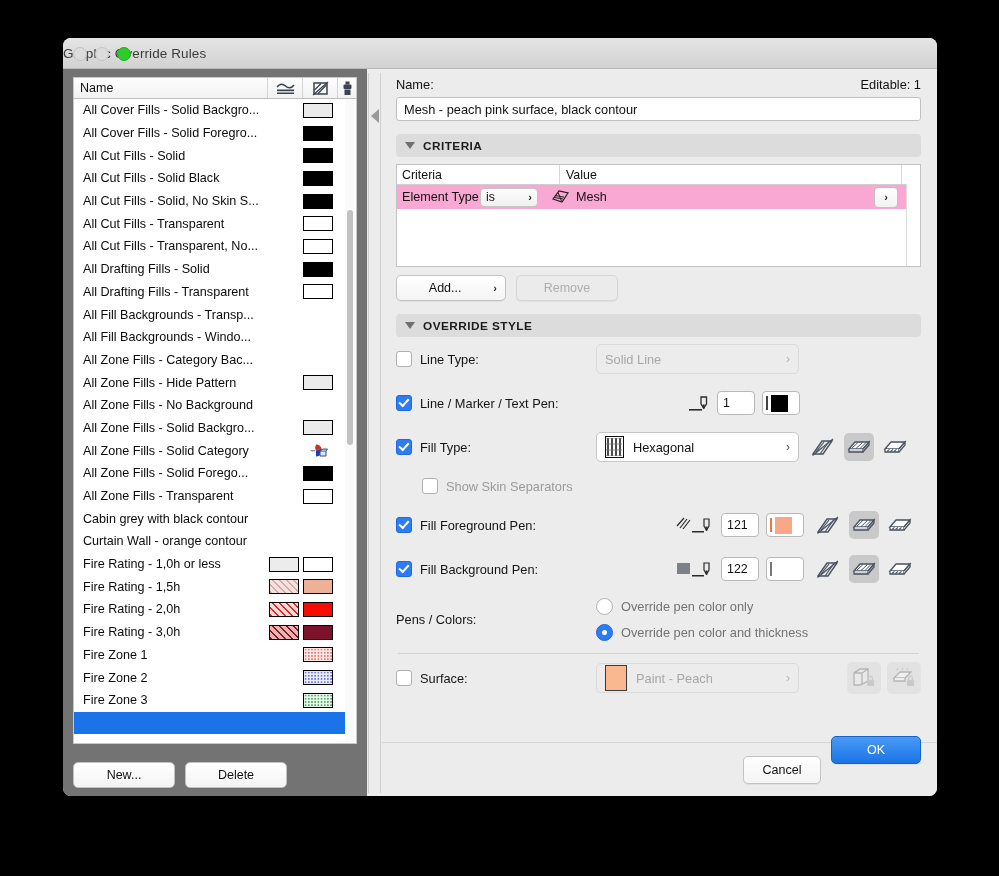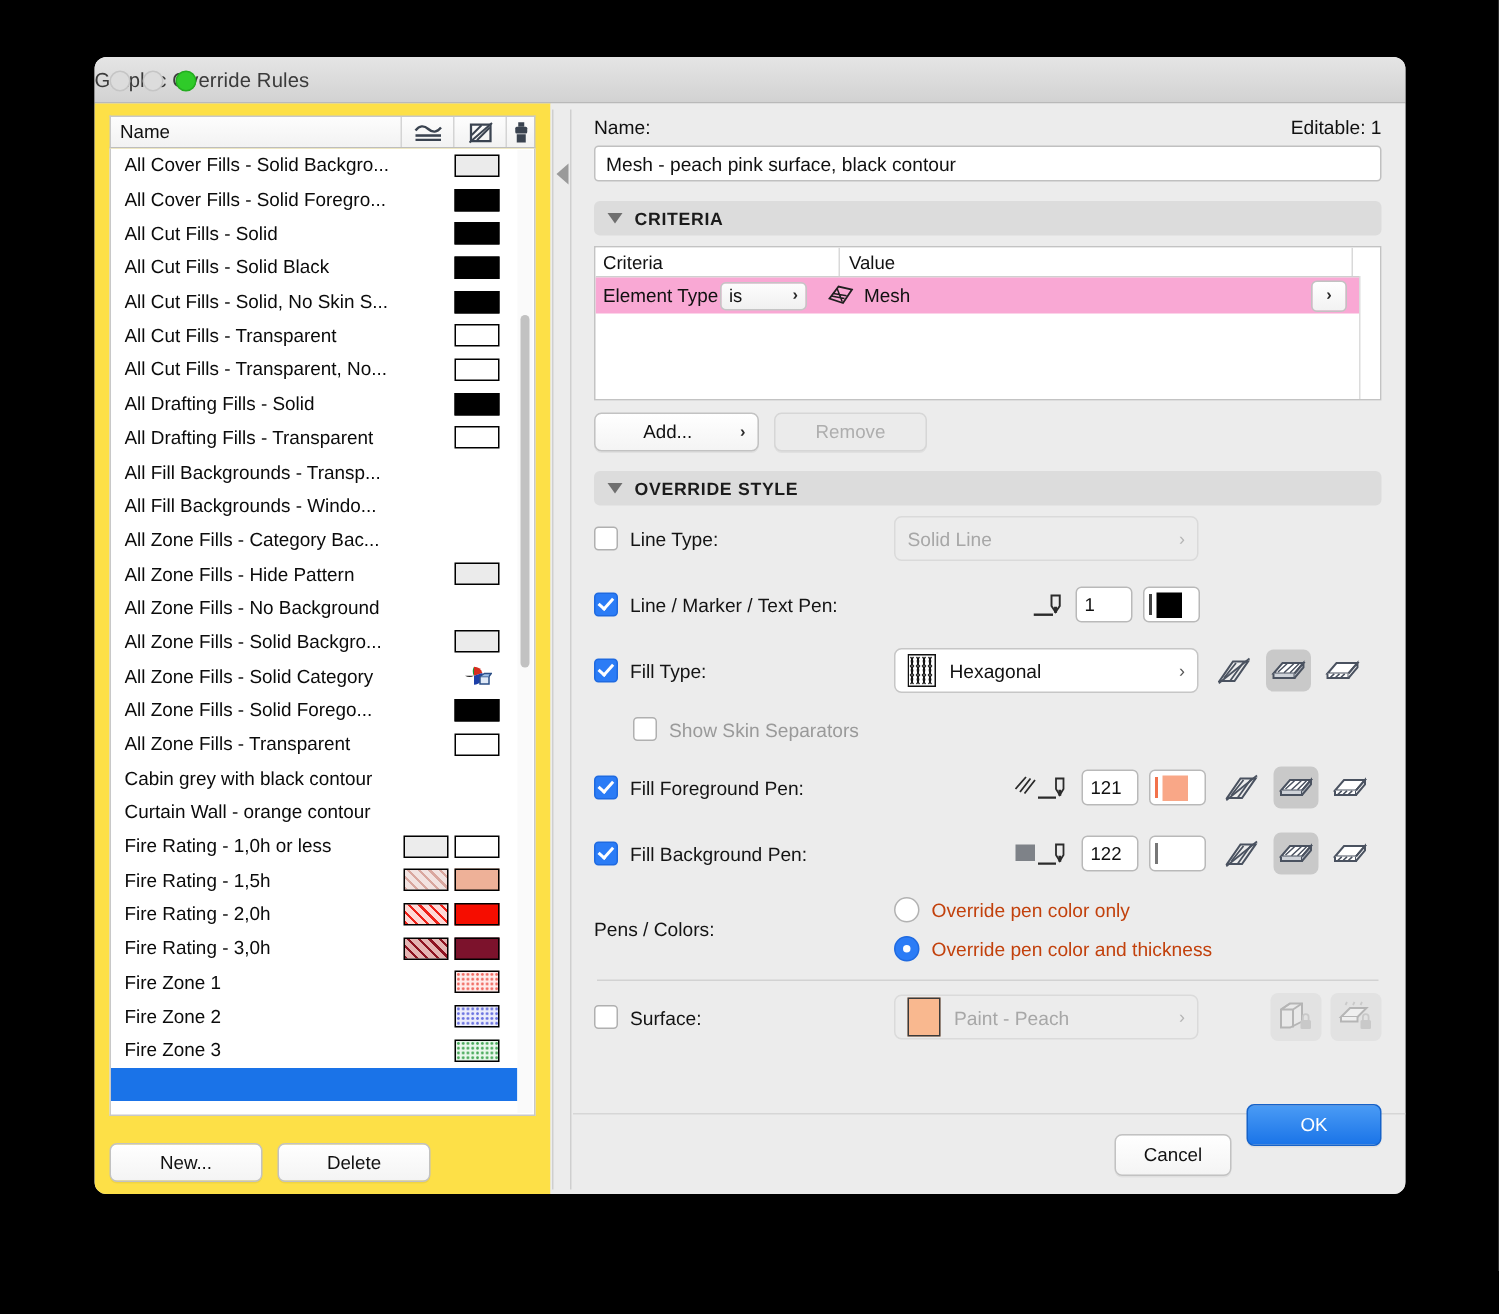--- a/index.html
+++ b/index.html
@@ -35,21 +35,21 @@
   .dot { width: 12px; height: 12px; border-radius: 50%; }
   .dot.close { background: #dcdcdc; border: 1px solid #c5c5c5; }
   .dot.min { background: #dcdcdc; border: 1px solid #c5c5c5; }
   .dot.zoom { background: #2fcb29; border: 1px solid #24ad20; }
 
   .body-area { position: relative; height: 728px; display: flex; }
 
   
   .left-panel {
     width: 330px;
-    background: #fde047;
+    background: #737373;
     padding: 8px 10px 0 10px;
     box-sizing: border-box;
     display: flex; flex-direction: column;
   }
   .list-head {
     display: flex; align-items: center;
     height: 22px;
     background: linear-gradient(#fdfdfd,#f2f2f2);
     border: 1px solid #c8c8c8;
     border-bottom: 1px solid #bdbdbd;
@@ -240,21 +240,21 @@
   .cb-chip { width: 17px; height: 17px; }
 
   .fillbtns { display: flex; align-items: center; gap: 6px; }
   .fb { width: 30px; height: 28px; border-radius: 5px; display: flex; align-items: center; justify-content: center; }
   .fb.sel { background: #c9c9c9; }
   .fb.dis { background: #e2e2e2; }
 
   .radio-row { display: flex; align-items: flex-start; height: 62px; }
   .radio-lbl { width: 200px; font-size: 12.8px; color: #141414; padding-top: 21px; }
   .radios { display: flex; flex-direction: column; gap: 9px; padding-top: 7px; }
-  .radio-item { display: flex; align-items: center; gap: 8px; font-size: 12.8px; color: #c2410c; }
+  .radio-item { display: flex; align-items: center; gap: 8px; font-size: 12.8px; color: #737373; }
   .rad { width: 15px; height: 15px; border-radius: 50%; background: #fff; border: 1px solid #b2b2b2; display:flex; align-items:center; justify-content:center; }
   .rad.on { background: #2b7cf6; border-color: #1f6ae0; }
   .rad.on:after { content:""; width: 5px; height: 5px; border-radius: 50%; background: #fff; }
 
   .divider { height: 1px; background: #d2d2d2; margin: 0 2px; }
 
   .surface-row { display: flex; align-items: center; height: 48px; }
   .surf-chip { width: 20px; height: 24px; border: 1px solid #3a3a3a; }
 
   .bottom-sep { position: absolute; left: 0; right: 0; bottom: 54px; height: 1px; background: #d6d6d6; }

